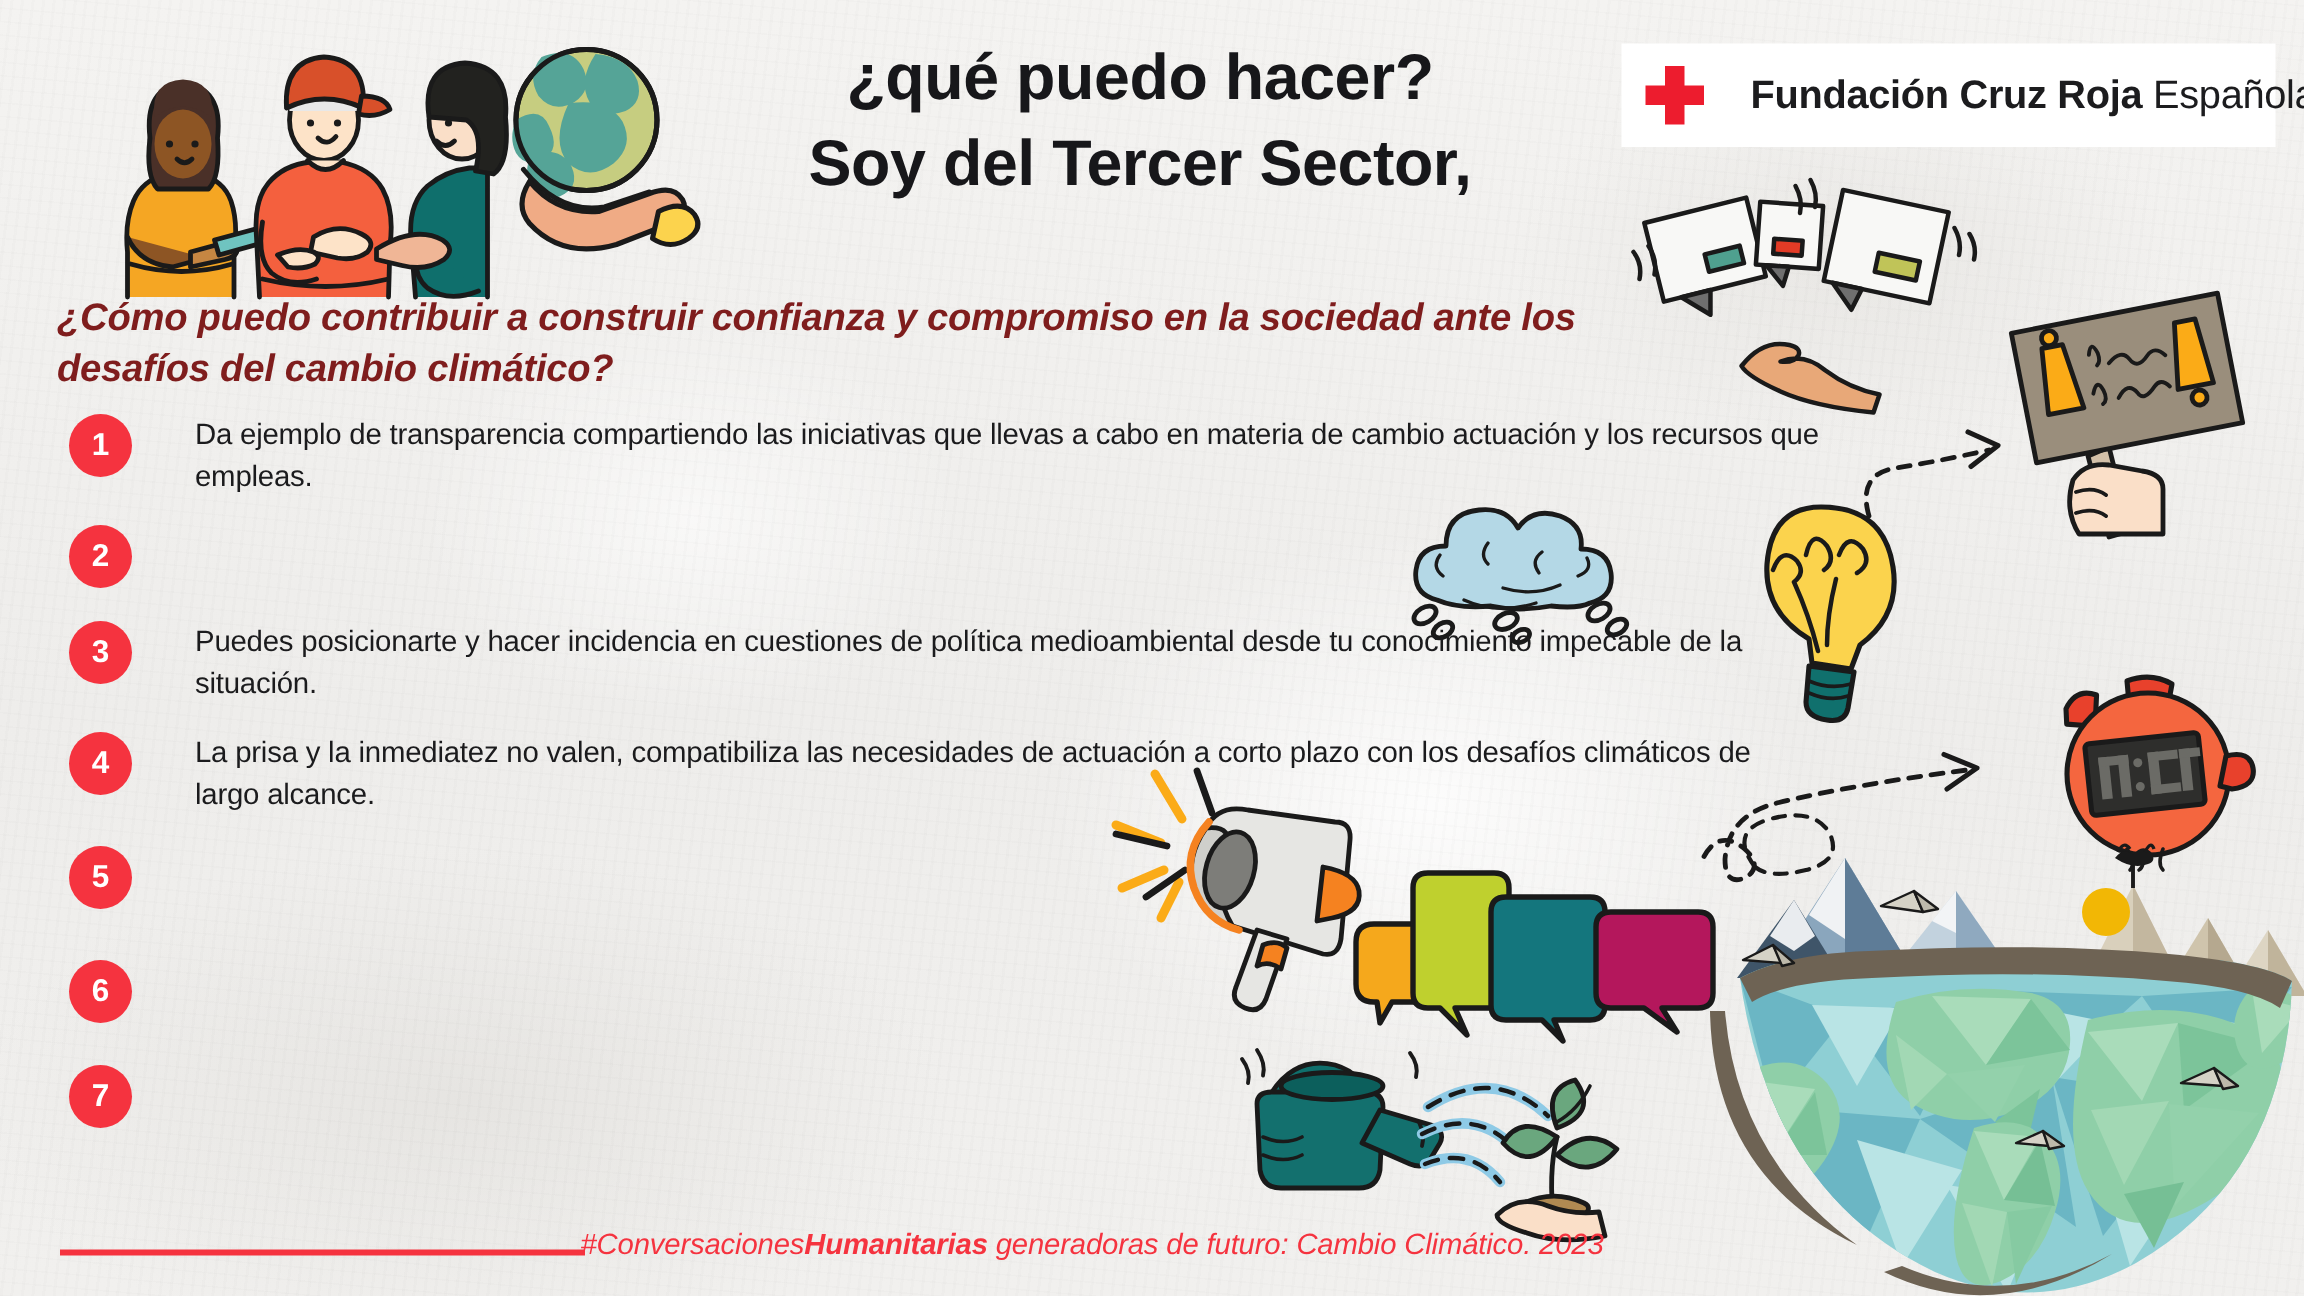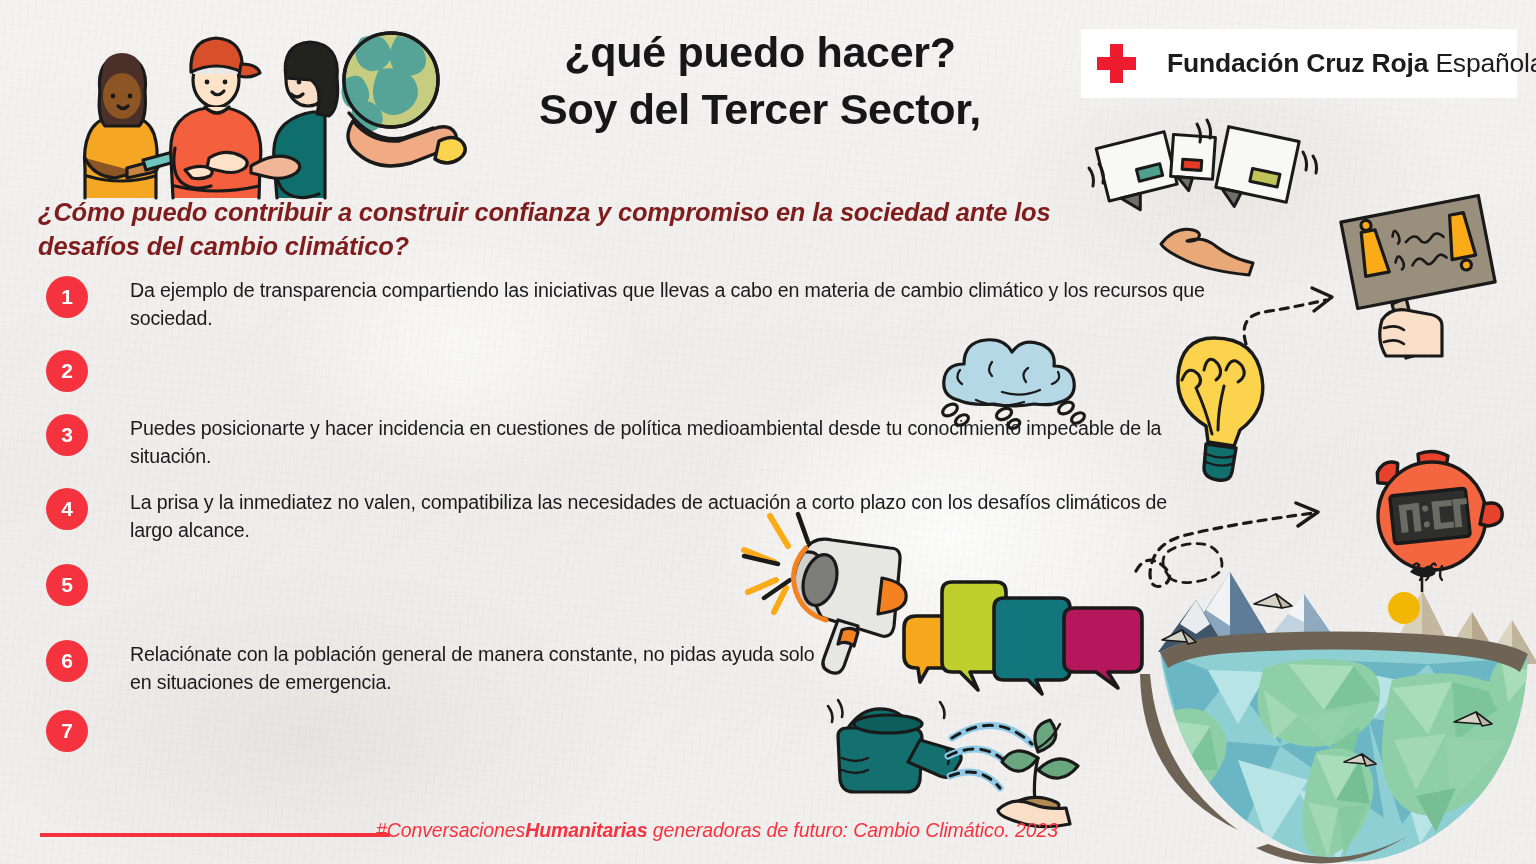--- a/index.html
+++ b/index.html
@@ -68,21 +68,21 @@
     margin-left:42px; padding-top:1px;
     font-size:19.6px; line-height:1.42; color:#1b1b1d; letter-spacing:-.15px;
   }
 
   
   .footer-rule{
     position:absolute; left:40px; top:833px; width:350px; height:4px;
     background:#f5333f;
   }
   .footer-text{
-    position:absolute; left:376px; top:819px;
+    position:absolute; left:387px; top:819px;
     font-size:19.5px; font-style:italic; color:#f5333f; letter-spacing:-.1px;
   }
   .footer-text b{ font-weight:bold; }
 
   svg{ overflow:visible; }
   .art{ position:absolute; }
 </style>
 </head>
 <body>
 
@@ -436,39 +436,38 @@
     <b>Fundación Cruz Roja</b>
     <span>Española</span>
   </span>
 </div>
 
 <div class="subtitle">¿Cómo puedo contribuir a construir confianza y compromiso en la sociedad ante los desafíos del cambio climático?</div>
 
 <div class="list" id="list-root" style="position: absolute; height: 500px;">
     <div class="item" style="position: absolute; top: 0px; left: 0px;">
       <span class="badge">1</span>
-      <span class="item-text" style="width: 1095px;">Da ejemplo de transparencia compartiendo las iniciativas que llevas a cabo en materia de cambio climático y los recursos que sociedad.</span>
+      <span class="item-text" style="width: 1095px;">Da ejemplo de transparencia compartiendo las iniciativas que llevas a cabo en materia de cambio actuación y los recursos que empleas.</span>
     </div>
     <div class="item" style="position: absolute; top: 74px; left: 0px;">
       <span class="badge">2</span>
     </div>
     <div class="item" style="position: absolute; top: 138px; left: 0px;">
       <span class="badge">3</span>
       <span class="item-text" style="width: 1065px;">Puedes posicionarte y hacer incidencia en cuestiones de política medioambiental desde tu conocimiento impecable de la situación.</span>
     </div>
     <div class="item" style="position: absolute; top: 212px; left: 0px;">
       <span class="badge">4</span>
       <span class="item-text" style="width: 1075px;">La prisa y la inmediatez no valen, compatibiliza las necesidades de actuación a corto plazo con los desafíos climáticos de largo alcance.</span>
     </div>
     <div class="item" style="position: absolute; top: 288px; left: 0px;">
       <span class="badge">5</span>
     </div>
     <div class="item" style="position: absolute; top: 364px; left: 0px;">
       <span class="badge">6</span>
-      <span class="item-text" style="width: 700px;">Relaciónate con la población general de manera constante, no pidas ayuda solo en situaciones de emergencia.</span>
     </div>
     <div class="item" style="position: absolute; top: 434px; left: 0px;">
       <span class="badge">7</span>
     </div>
   </div>
 
 <div class="footer-rule"></div>
 <div class="footer-text">
   <span>#Conversaciones</span><b>Humanitarias</b><span> generadoras de futuro: Cambio Climático. 2023</span>
 </div>

